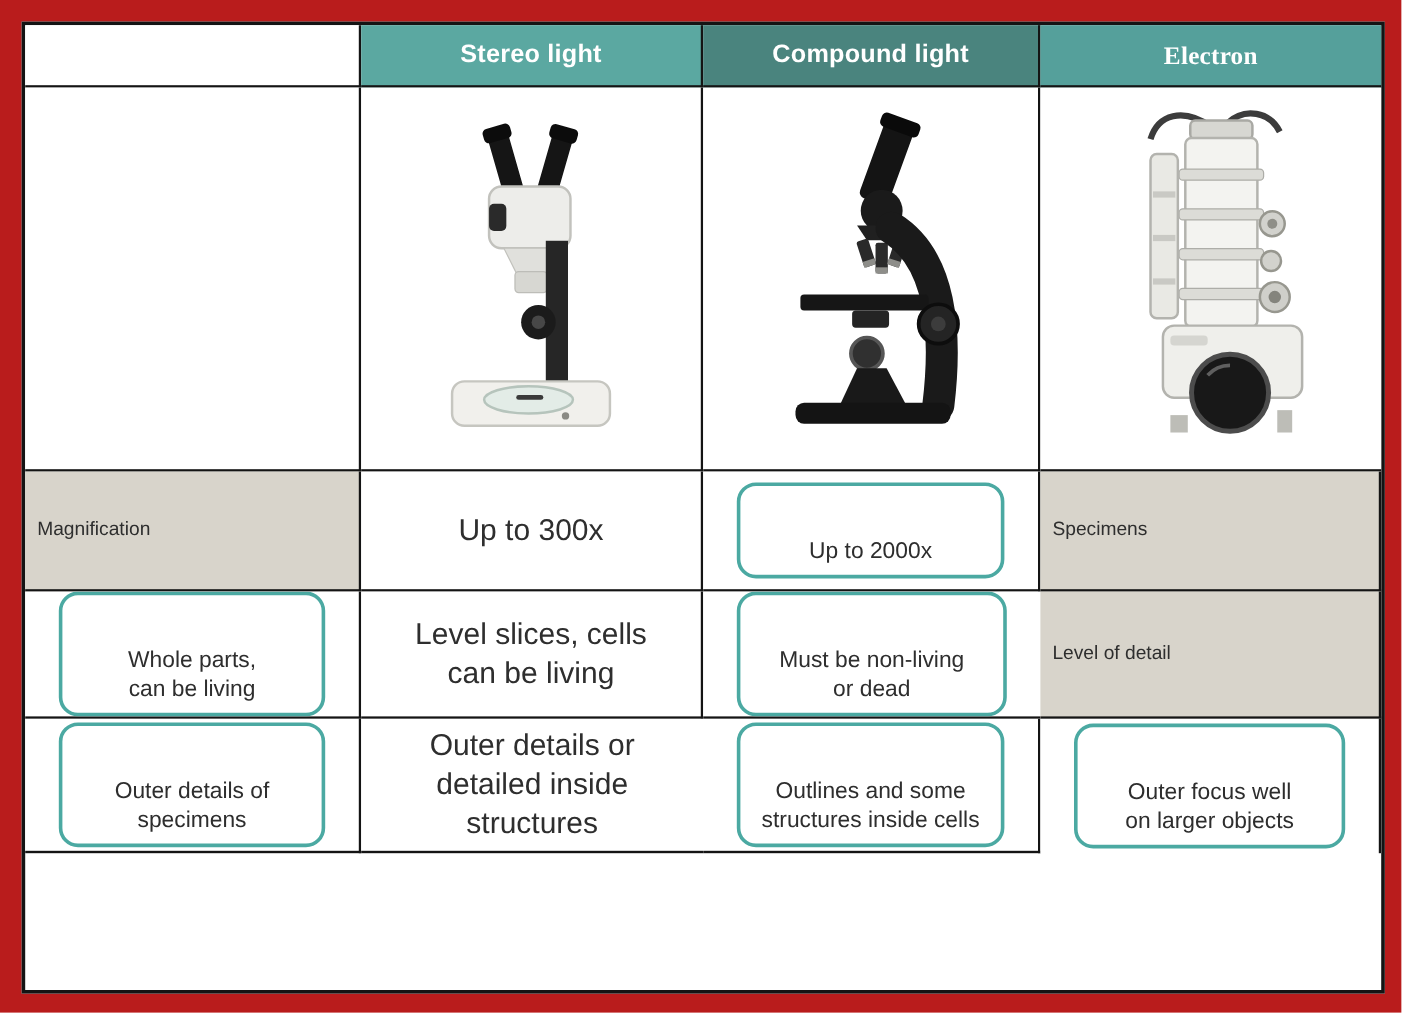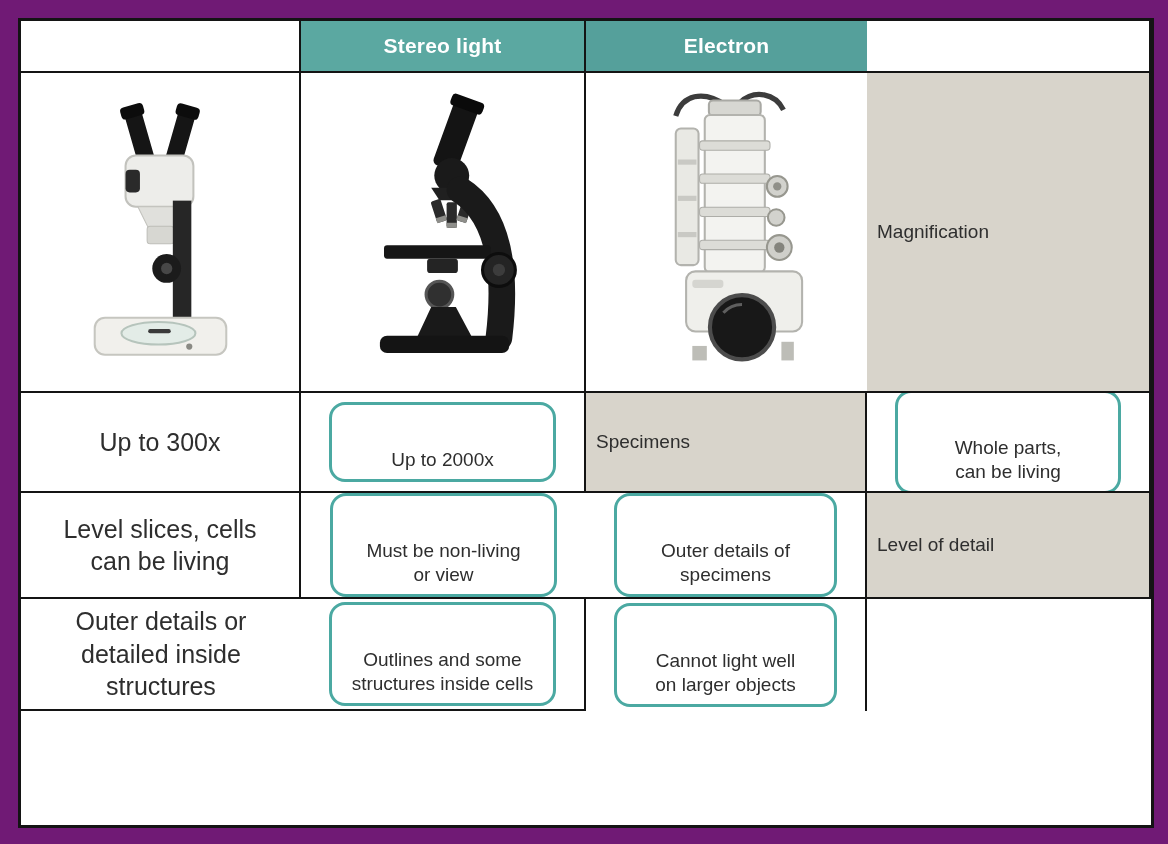--- a/index.html
+++ b/index.html
@@ -5,21 +5,21 @@
   :root{
     --teal:#4BA9A2;
     --hdr1:#5BA8A1;
     --hdr2:#4A847E;
     --hdr3:#55A09B;
     --label-bg:#D8D4CB;
     --line:#141414;
     --text:#2E2E2E;
   }
   html,body{margin:0;padding:0;background:#ffffff;font-family:"Liberation Sans",sans-serif;color:var(--text);}
-  .page{width:1168px;height:844px;box-sizing:border-box;padding:18px;background:#701a75;}
+  .page{width:1168px;height:844px;box-sizing:border-box;padding:18px;background:#b91c1c;}
   .grid{
     width:1130px;
     display:grid;
     grid-template-columns:280px 285px 281px 284px;
     grid-template-rows:52px 320px 100px 106px 112px 114px;
     border:3px solid var(--line);
     box-sizing:content-box;
     background:#fff;
   }
   .cell{
@@ -30,25 +30,25 @@
     padding:6px 10px;
     text-align:center;
     background:#fff;
     overflow:hidden;
   }
   .cell.last-col{border-right:none;}
   .cell.last-row{border-bottom:none;}
   .hdr{color:#ffffff;font-weight:bold;font-size:21px;letter-spacing:.2px;}
   .hdr1{background:var(--hdr1);}
   .hdr2{background:var(--hdr2);}
-  .hdr3{background:var(--hdr3);}
+  .hdr3{background:var(--hdr3);font-family:Liberation Serif, serif;}
   .label-cell{
     background:var(--label-bg);
     justify-content:flex-start;
-    font-size:19px;
+    font-size:16px;
     text-align:left;
   }
   .plain{font-size:25px;line-height:1.3;white-space:pre-line;}
   .pill{
     border:3.5px solid var(--teal);
     border-radius:16px;
     background:#ffffff;
     width:86%;
     min-height:46px;
     display:flex;align-items:center;justify-content:center;
@@ -59,20 +59,21 @@
   svg{display:block;}
 </style>
 </head>
 <body>
 
 <div class="page">
   <div class="grid">
 
     <div class="cell"></div>
     <div class="cell hdr hdr1">Stereo light</div>
+    <div class="cell hdr hdr2">Compound light</div>
     <div class="cell hdr hdr3 last-col">Electron</div>
 
     <div class="cell"></div>
 
     <div class="cell">
       <div class="imgwrap" aria-label="stereo-light-microscope-photo">
         <svg width="185" height="285" viewBox="0 0 180 270">
 
           <g transform="rotate(-16 70 45)">
             <rect x="62" y="16" width="17" height="52" rx="3" fill="#151515"></rect>
@@ -197,44 +198,44 @@
 can be living</span>
         </div>
     </div>
     <div class="cell">
       <div class="plain">Level slices, cells
 can be living</div>
     </div>
     <div class="cell last-col">
       <div class="pill">
           <span>Must be non-living
-or view</span>
-        </div>
-    </div>
-
+or dead</span>
+        </div>
+    </div>
+
+    <div class="cell label-cell">Level of detail</div>
     <div class="cell">
       <div class="pill">
           <span>Outer details of
 specimens</span>
         </div>
     </div>
-    <div class="cell label-cell">Level of detail</div>
     <div class="cell last-col">
       <div class="plain">Outer details or
 detailed inside
 structures</div>
     </div>
     <div class="cell">
       <div class="pill">
           <span>Outlines and some
 structures inside cells</span>
         </div>
     </div>
 
     <div class="cell last-row">
       <div class="pill">
-          <span>Cannot light well
+          <span>Outer focus well
 on larger objects</span>
         </div>
     </div>
 
   </div>
 </div>
 
 </body></html>

